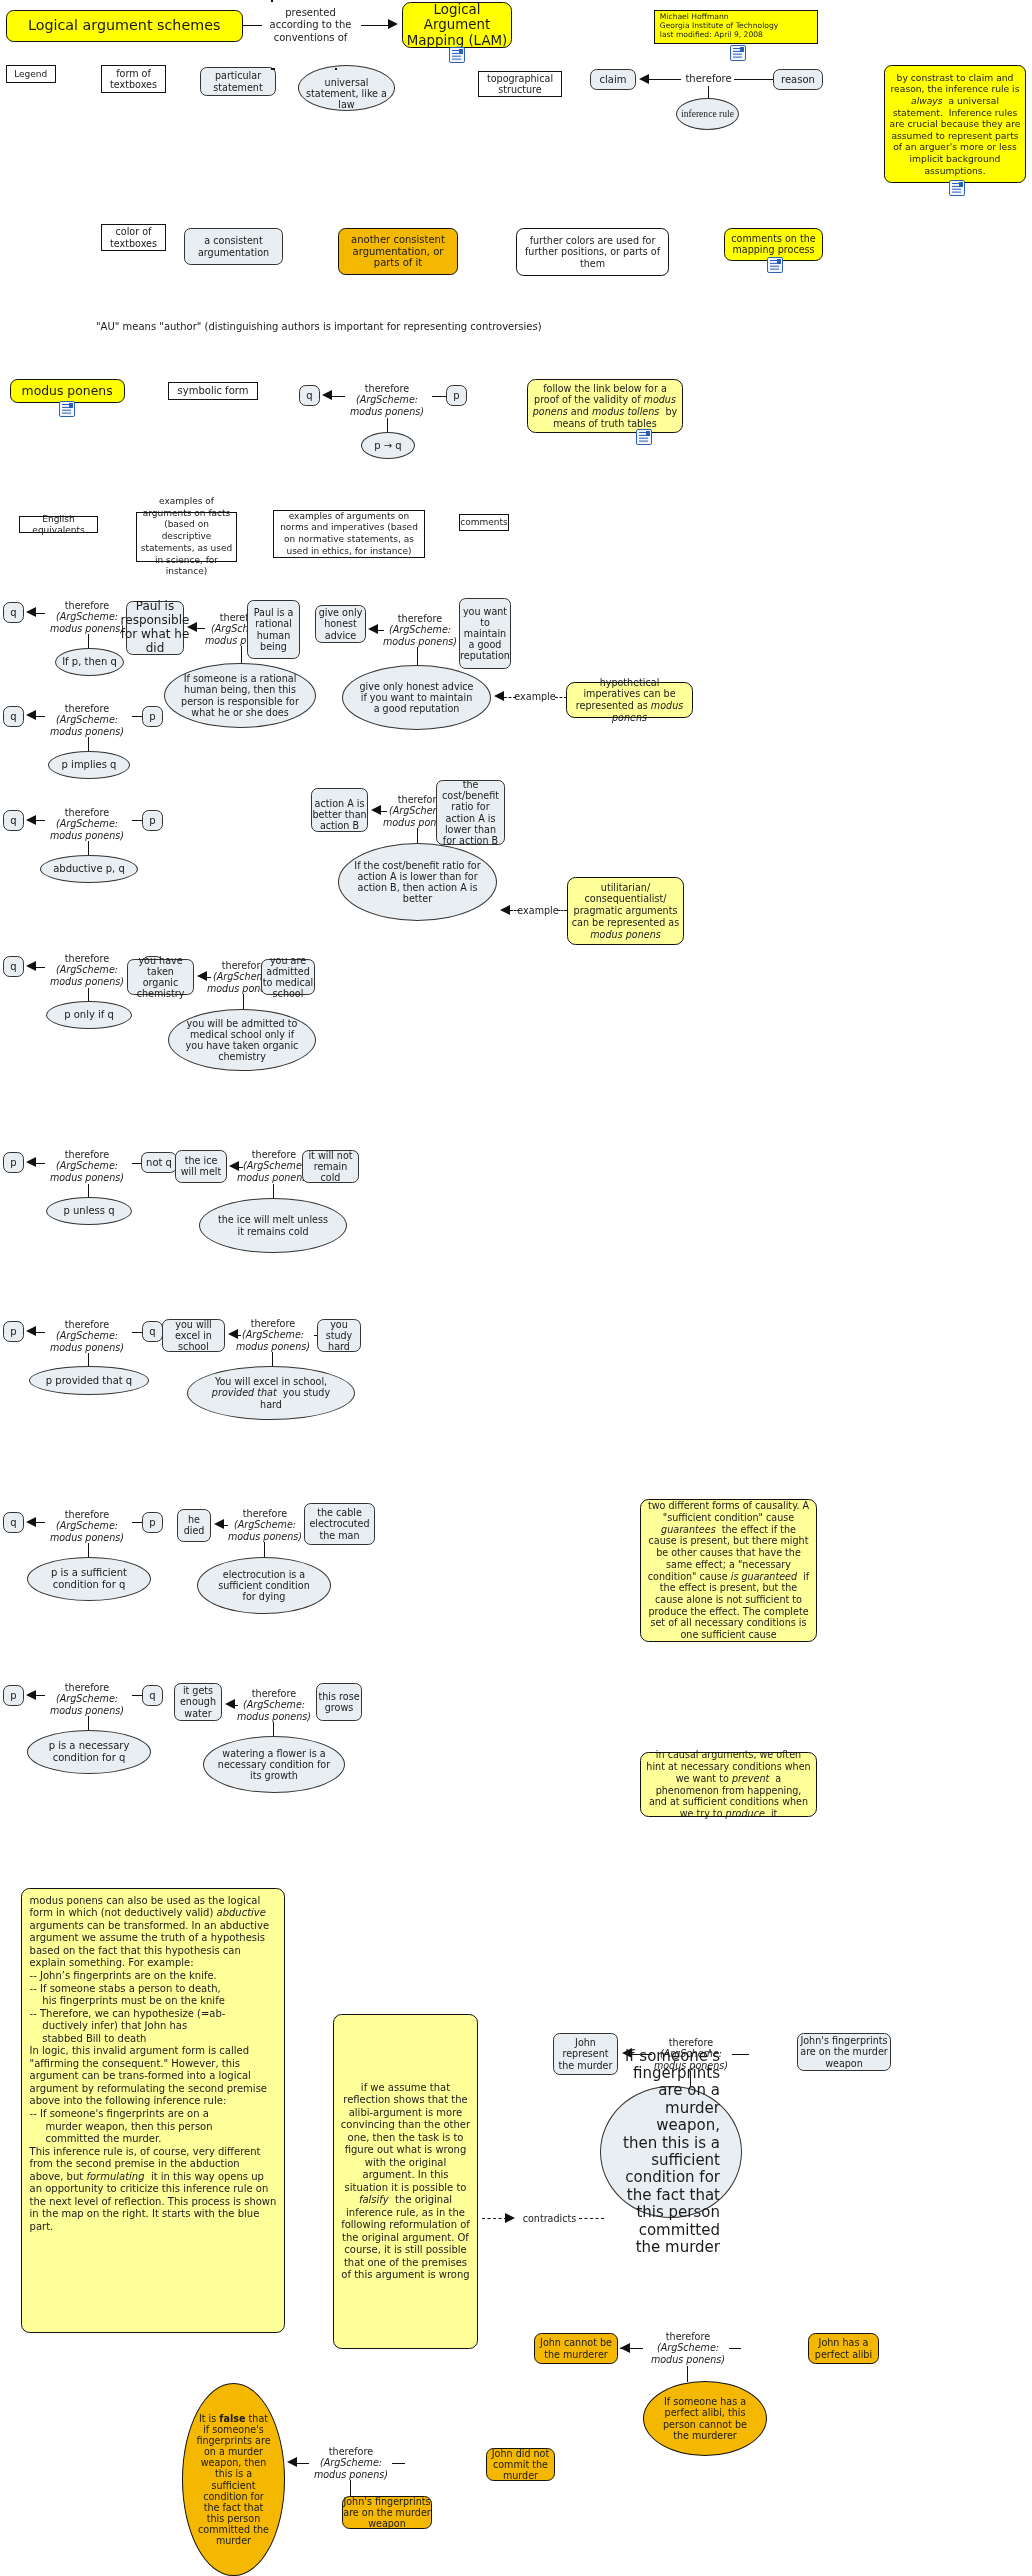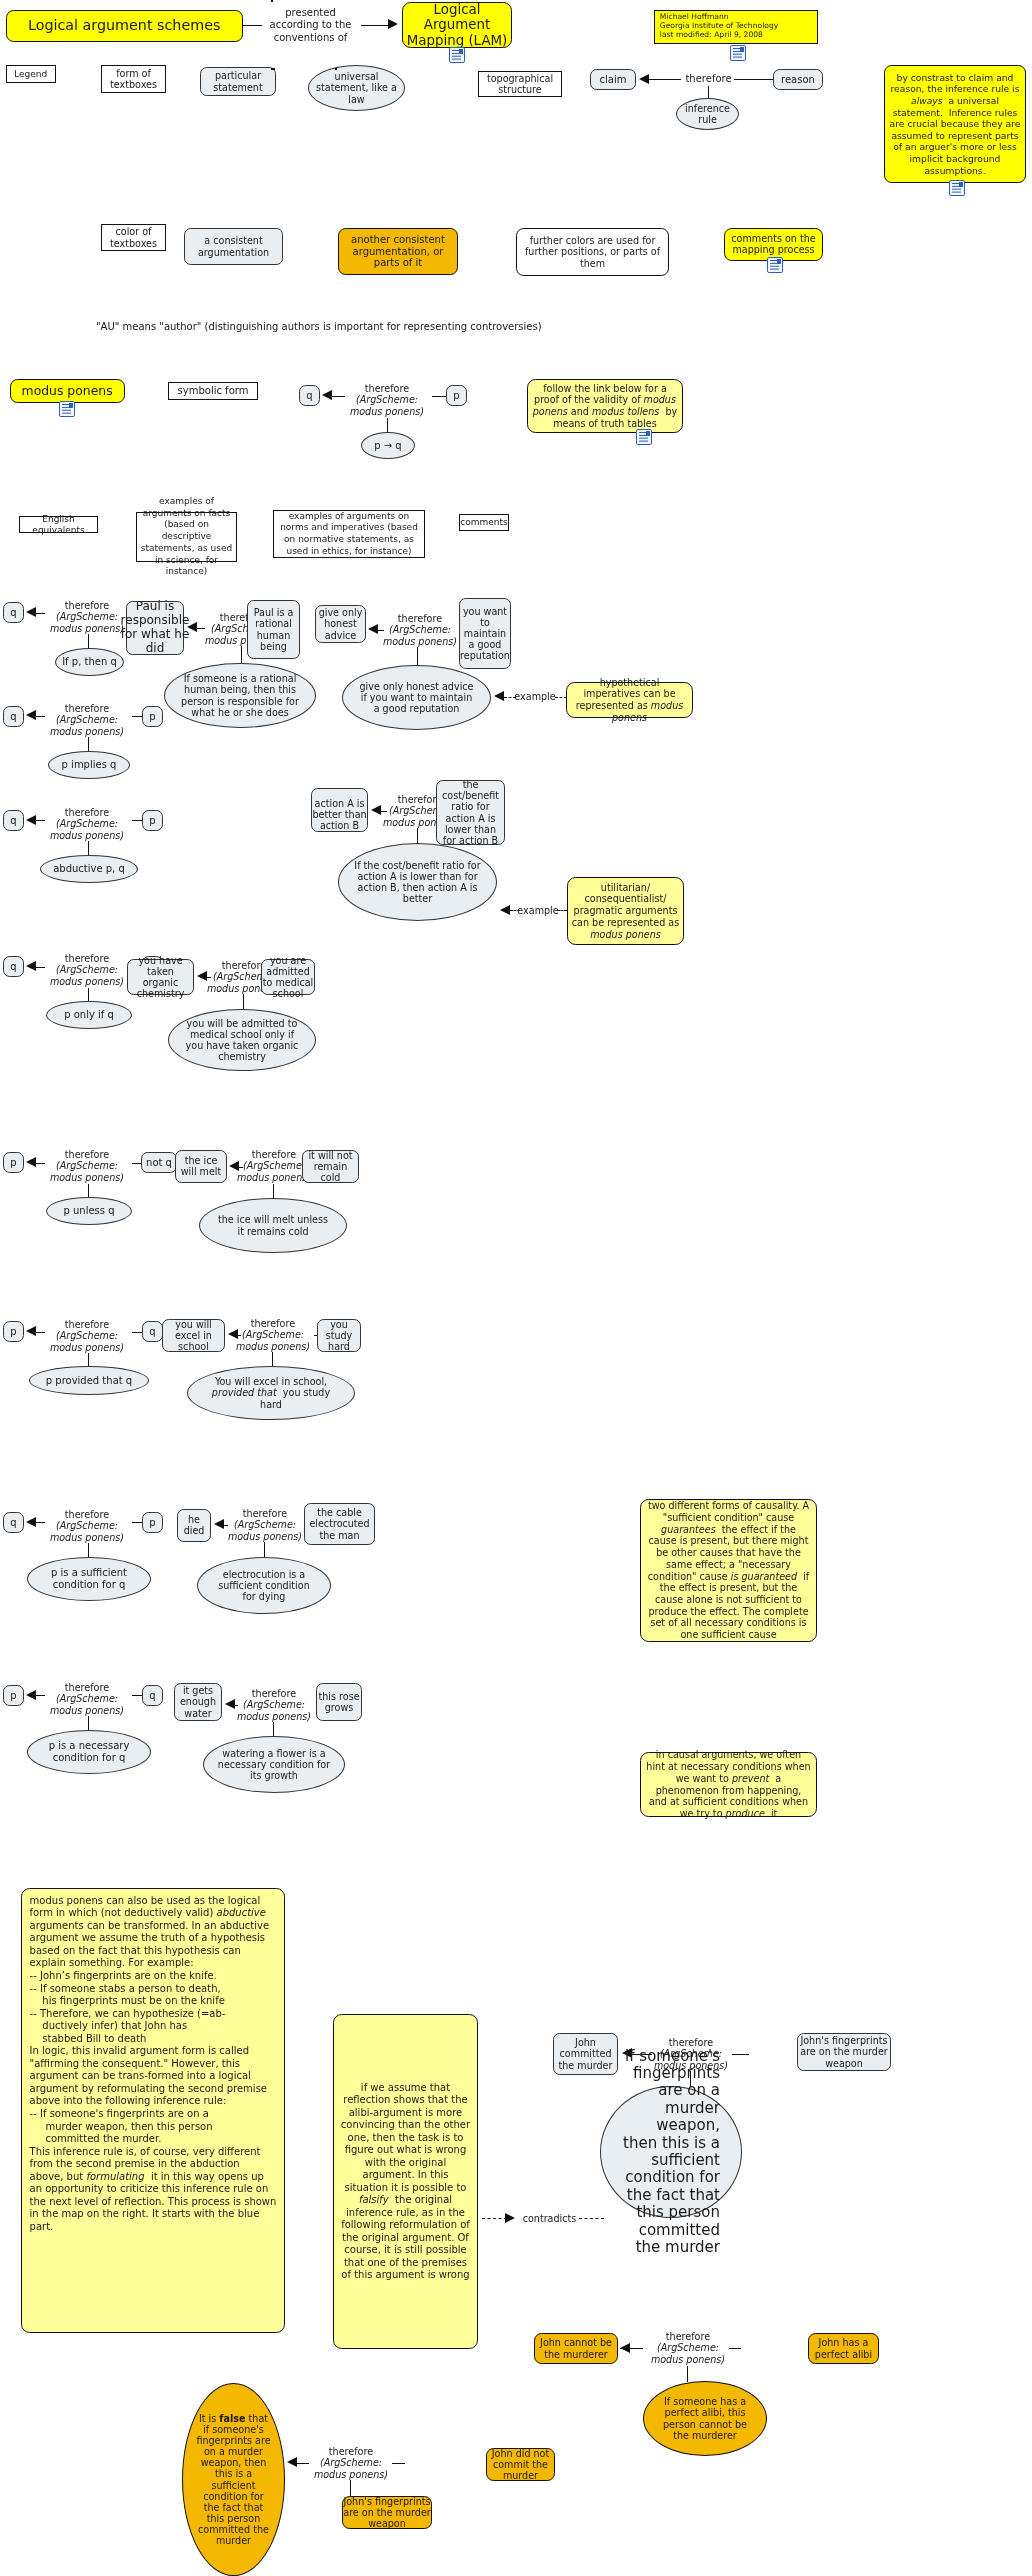--- a/index.html
+++ b/index.html
@@ -76,21 +76,21 @@
   </div>
 
   <div class="node rect" style="left:101px;top:65px;width:65px;height:28px;font-size:9.6px;">
     <span>form of textboxes</span>
   </div>
 
   <div class="node rrect" style="left:200px;top:67px;width:76px;height:29px;font-size:9.6px;">
     <span>particular statement</span>
   </div>
 
-  <div class="node ellipse" style="left:308px;top:65px;width:97px;height:46px;font-size:9.6px;">
+  <div class="node ellipse" style="left:298px;top:65px;width:97px;height:46px;font-size:9.6px;align-items:flex-end;">
     <span>universal statement, like a law</span>
   </div>
 
   <div class="node rect" style="left:271px;top:68px;width:0;height:0;"></div>
   <div class="node rect" style="left:271px;top:0px;width:0;height:0;"></div>
 
   <div class="node rect" style="left:272px;top:68px;width:0px;height:0px;"></div>
 
   <div class="node rect" style="left:271px;top:68px;width:0px;height:0px;"></div>
 
@@ -114,21 +114,21 @@
   <div class="arrowL" style="left:639px;top:74px;"></div>
   <div class="hline" style="left:648px;top:79px;width:33px;"></div>
   <div class="node plain" style="left:680px;top:70px;width:57px;height:17px;font-size:10px;">
     <span>therefore</span>
   </div>
   <div class="hline" style="left:734px;top:79px;width:40px;"></div>
   <div class="node rrect" style="left:773px;top:69px;width:50px;height:21px;font-size:10px;">
     <span>reason</span>
   </div>
   <div class="vline" style="left:708px;top:86px;height:16.3px;"></div>
-  <div class="node ellipse" style="left:676px;top:98px;width:63px;height:32px;font-size:9.6px;">
+  <div class="node ellipse" style="left:676px;top:98px;width:63px;height:32px;font-size:9.6px;font-family:Liberation Serif, serif;">
     <span>inference rule</span>
   </div>
 
   <div class="node yellow" style="left:884px;top:65px;width:142px;height:118px;font-size:9.2px;line-height:1.26;padding:1.9px 3.8px;">
     <span>by constrast to claim and reason, the inference rule is <i>always</i>&nbsp; a universal statement.&nbsp; Inference rules are crucial because they are assumed to represent parts of an arguer's more or less implicit background assumptions.</span>
   </div>
   <div class="noteicon" style="left:949px;top:180px;"></div>
 
   <div class="node rect" style="left:101px;top:224px;width:65px;height:27px;font-size:9.6px;">
     <span>color of textboxes</span>
@@ -533,21 +533,21 @@
               padding:5.7px 7.6px;text-align:left;align-items:flex-start;justify-content:flex-start;">
     <span>modus ponens can also be used as the logical form in which (not deductively valid) <i>abductive</i>&nbsp; arguments can be transformed. In an abductive argument we assume the truth of a hypothesis based on the fact that this hypothesis can explain something. For example:<br>-- John’s fingerprints are on the knife.<br>-- If someone stabs a person to death,<br>&nbsp;&nbsp;&nbsp;&nbsp;his fingerprints must be on the knife<br>-- Therefore, we can hypothesize (=ab-<br>&nbsp;&nbsp;&nbsp;&nbsp;ductively infer) that John has<br>&nbsp;&nbsp;&nbsp;&nbsp;stabbed Bill to death<br>In logic, this invalid argument form is called "affirming the consequent." However, this argument can be trans-formed into a logical argument by reformulating the second premise above into the following inference rule:<br>-- If someone's fingerprints are on a<br>&nbsp;&nbsp;&nbsp;&nbsp;&nbsp;murder weapon, then this person<br>&nbsp;&nbsp;&nbsp;&nbsp;&nbsp;committed the murder.<br>This inference rule is, of course, very different from the second premise in the abduction above, but <i>formulating</i>&nbsp; it in this way opens up an opportunity to criticize this inference rule on the next level of reflection. This process is shown in the map on the right. It starts with the blue part.</span>
   </div>
 
   <div class="node pyellow" style="left:333px;top:2014px;width:145px;height:335px;font-size:10px;line-height:1.25;
               padding:4.8px 6.7px;">
     <span>if we assume that reflection shows that the alibi-argument is more convincing than the other one, then the task is to figure out what is wrong with the original argument. In this situation it is possible to <i>falsify</i>&nbsp; the original inference rule, as in the following reformulation of the original argument. Of course, it is still possible that one of the premises of this argument is wrong</span>
   </div>
 
   <div class="node rrect" style="left:553px;top:2033px;width:65px;height:42px;font-size:9.6px;">
-    <span>John committed the murder</span>
+    <span>John represent the murder</span>
   </div>
   <div class="arrowL" style="left:622px;top:2048px;"></div>
   <div class="hline" style="left:631px;top:2054px;width:21px;"></div>
   <div class="node plain" style="left:646px;top:2037px;width:90px;height:34px;font-size:9.6px;line-height:1.2;flex-direction:column;">
     <span>therefore</span>
     <span class="it">(ArgScheme:</span>
     <span class="it">modus ponens)</span>
   </div>
   <div class="hline" style="left:732px;top:2054px;width:17px;"></div>
   <div class="node rrect" style="left:797px;top:2033px;width:94px;height:38px;font-size:9.6px;">

